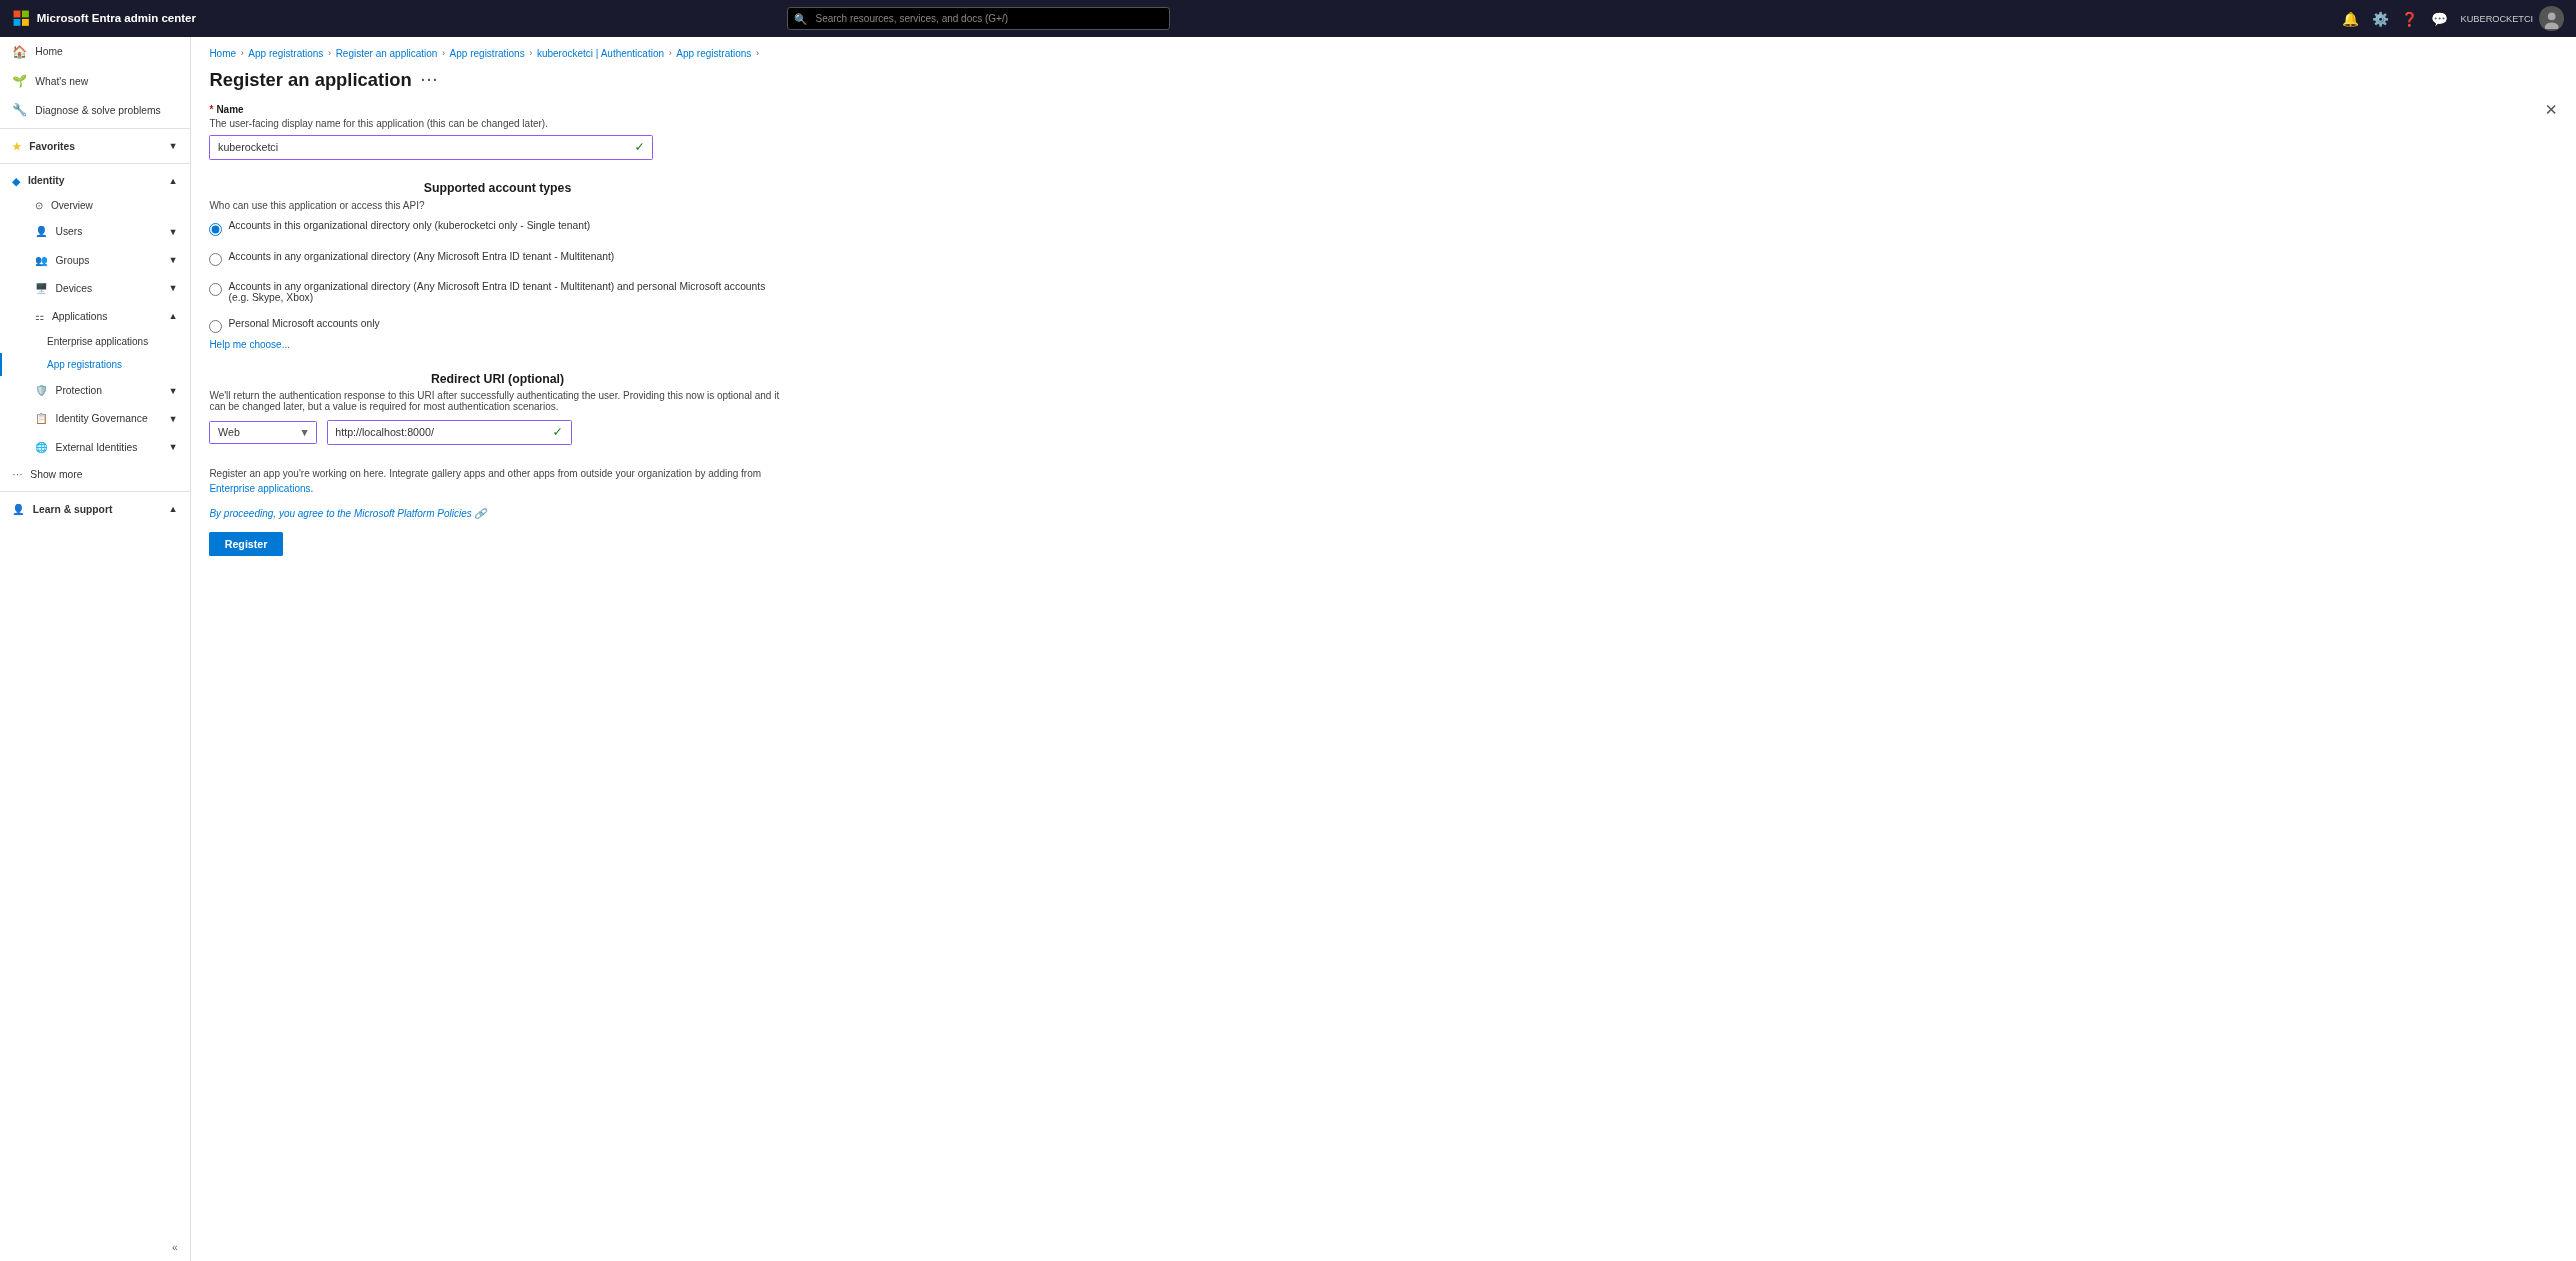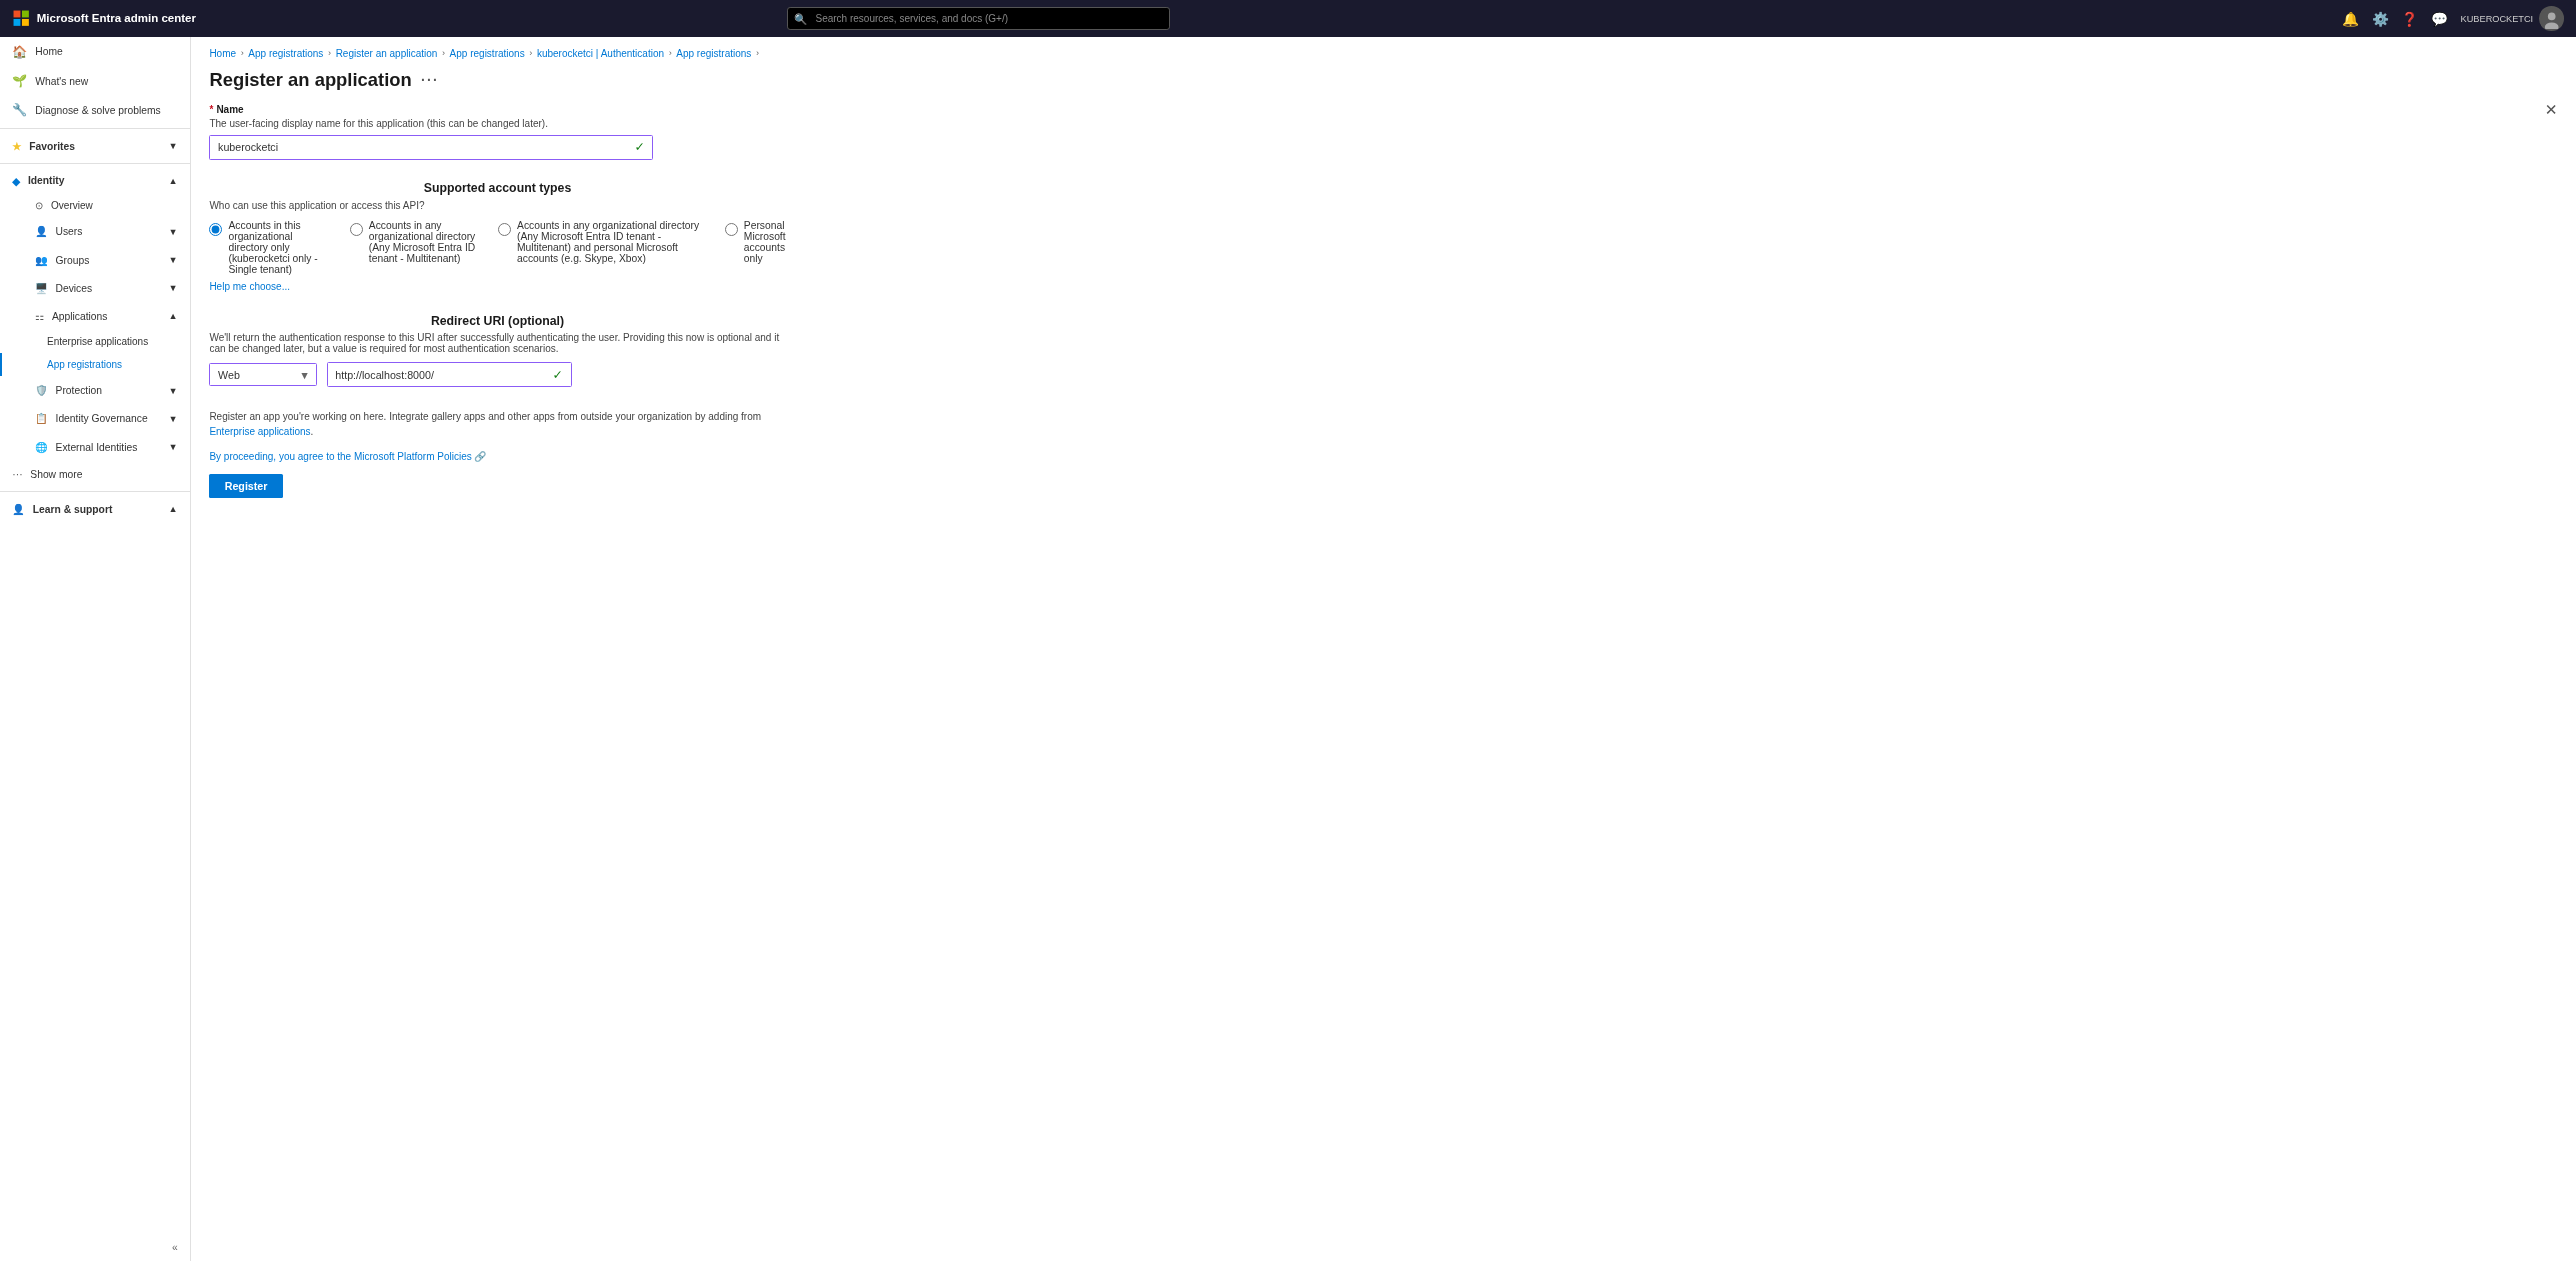--- a/index.html
+++ b/index.html
@@ -244,21 +244,21 @@
       font-weight: 700;
       margin-bottom: 4.6px;
       color: #1a1a1a;
       text-align: center;
     }
     .section-question {
       font-size: 10px;
       color: #444;
       margin-bottom: 9.2px;
     }
-    .radio-group { display: flex; flex-direction: row; gap: 15px; }
+    .radio-group { display: flex; flex-direction: column; gap: 15px; }
     .radio-option {
       display: flex;
       align-items: flex-start;
       gap: 6.1px;
       font-size: 10.3px;
       color: #333;
       cursor: pointer;
     }
     .radio-option input[type="radio"] {
       margin-top: 2.3px;
@@ -332,20 +332,21 @@
     .info-link { color: #0078d4; cursor: pointer; text-decoration: none; }
 
     .policy-text {
       font-size: 10px;
       color: #0078d4;
       cursor: pointer;
       margin-bottom: 12.3px;
       display: flex;
       align-items: flex-start;
       gap: 3.1px;
+      font-style: italic;
     }
 
     .register-btn {
       background: #0078d4;
       color: #fff;
       border: none;
       padding: 6.1px 15.3px;
       font-size: 10.7px;
       font-weight: 600;
       border-radius: 1.5px;

